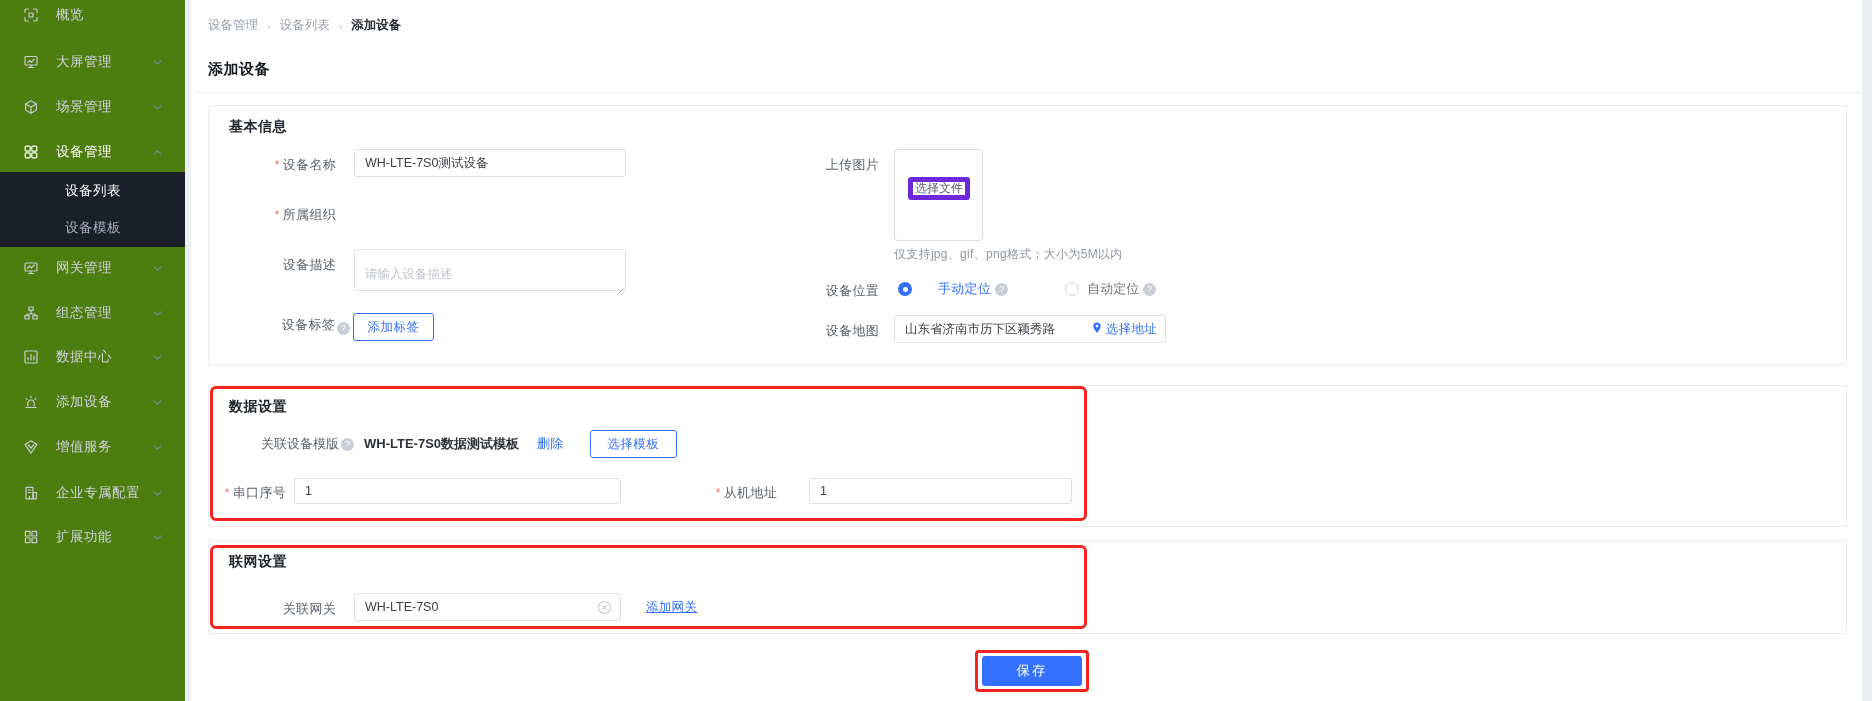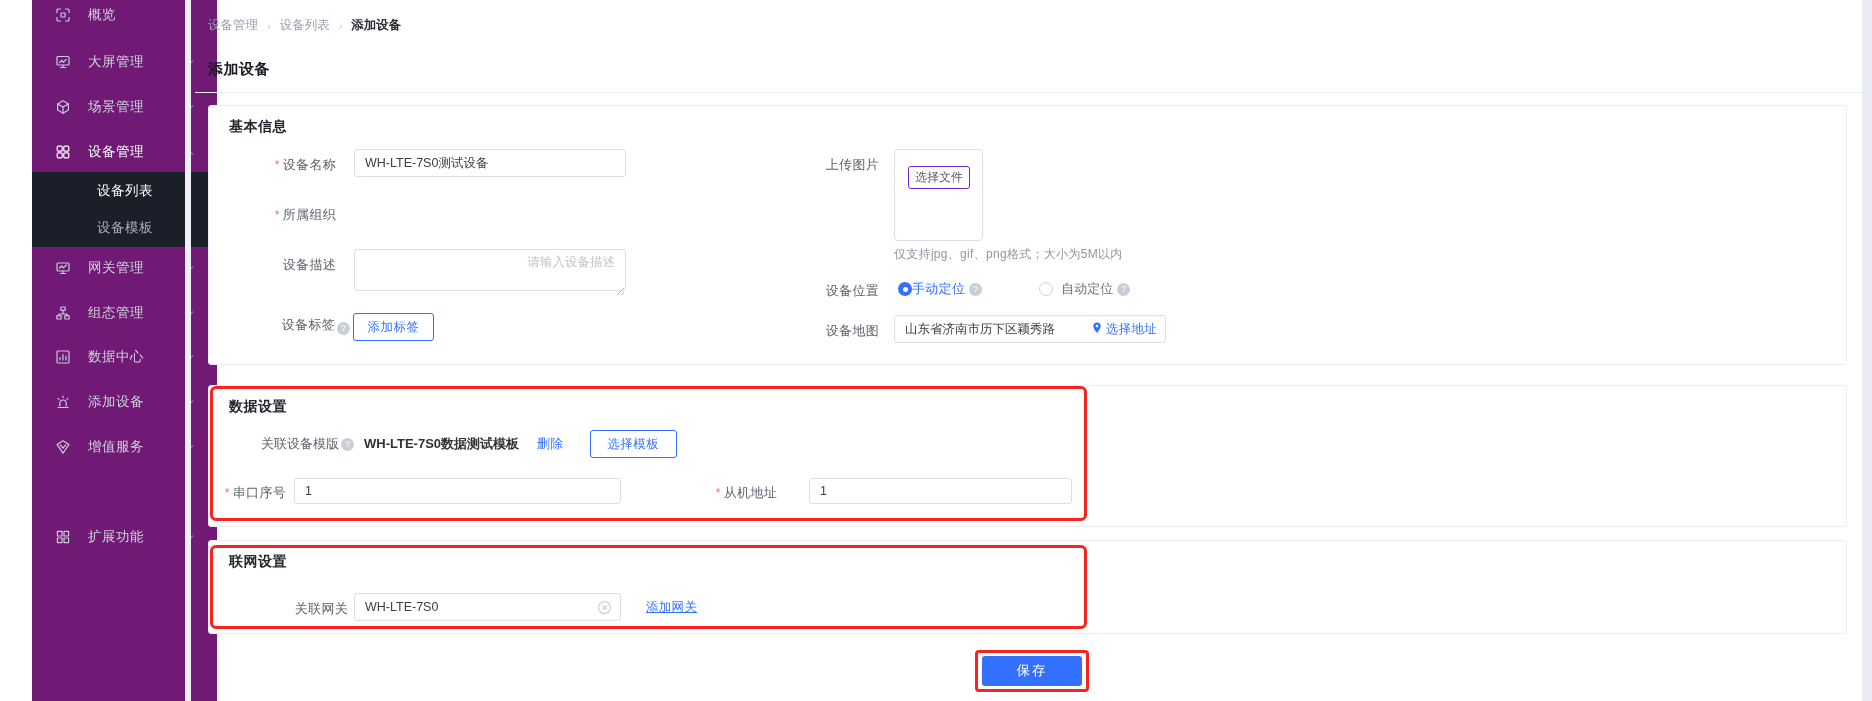--- a/index.html
+++ b/index.html
@@ -1,20 +1,20 @@
 <!DOCTYPE html>
 <html><head>
 <meta charset="utf-8">
 <style>
   html,body{margin:0;padding:0;}
   body{width:1872px;height:701px;position:relative;overflow:hidden;background:#fff;
        font-family:"Liberation Sans","DejaVu Sans",sans-serif;}
   .abs{position:absolute;box-sizing:border-box;}
   
-  .sidebar{position:absolute;left:0;top:0;width:185px;height:701px;background:#701a75;margin-left:32px;}
+  .sidebar{position:absolute;left:0;top:0;width:185px;height:701px;background:#4d7c0f;}
   .nav-item{position:absolute;left:0;width:185px;height:36px;display:flex;align-items:center;
             padding-left:23px;box-sizing:border-box;cursor:pointer;}
   .nav-icon{width:16px;height:16px;margin-right:17px;display:inline-flex;}
   .nav-icon svg{width:16px;height:16px;stroke:#c6ccd8;fill:none;stroke-width:1.2;stroke-linecap:round;stroke-linejoin:round;}
   .nav-item.active .nav-icon svg{stroke:#ffffff;}
   .nav-label{font-size:13.5px;color:#ced3dd;letter-spacing:.5px;}
   .nav-item.active .nav-label{color:#fff;}
   .nav-chevron{position:absolute;right:22px;display:inline-flex;}
   .nav-chevron svg{width:11px;height:11px;stroke:#7e8595;fill:none;stroke-width:1.2;stroke-linecap:round;stroke-linejoin:round;}
   .nav-chevron.up svg{transform:rotate(180deg);}
@@ -33,21 +33,21 @@
   .hr{position:absolute;left:195px;top:92px;width:1667px;height:1px;background:#ecEFf4;}
   
   .card{position:absolute;background:#fff;border:1px solid #eaedf2;border-radius:3px;}
   .card-title{position:absolute;left:20px;top:12px;font-size:14px;font-weight:600;color:#22262e;letter-spacing:.5px;}
   .flabel{position:absolute;font-size:13px;color:#5c626b;text-align:right;letter-spacing:.3px;white-space:nowrap;}
   .req{color:#f56c6c;font-style:normal;margin-right:3px;font-size:12px;}
   .tbox{position:absolute;border:1px solid #dcdfe6;border-radius:3px;background:#fff;
         font-size:12.5px;color:#3a3e45;padding:0 10px;box-sizing:border-box;
         font-family:"Liberation Sans","DejaVu Sans",sans-serif;outline:none;}
   input.tbox{line-height:normal;}
-  textarea.tbox{padding-top:4px;resize:none;text-align:right;}
+  textarea.tbox{padding-top:16px;resize:none;}
   ::placeholder{color:#c0c4cc;opacity:1;}
   .selbox{display:flex;align-items:center;cursor:pointer;}
   .sel-chev{position:absolute;right:9px;display:inline-flex;}
   .sel-chev svg{width:11px;height:11px;stroke:#b6bac2;fill:none;stroke-width:1.3;stroke-linecap:round;}
   .btn-ghost{position:absolute;display:flex;align-items:center;justify-content:center;
              border:1px solid #3370ff;color:#3370ff;border-radius:3px;background:#fff;
              font-size:12.5px;cursor:pointer;letter-spacing:.5px;}
   .link{color:#3370ff;font-size:13px;cursor:pointer;letter-spacing:.3px;}
   .help{display:inline-block;width:13px;height:13px;border-radius:50%;background:#c9ced6;color:#fff;
         font-size:9px;line-height:13px;text-align:center;vertical-align:-2px;}
@@ -206,20 +206,35 @@
         </svg>
       </span>
     <span class="nav-label">增值服务</span>
     <span class="nav-chevron">
         <svg viewBox="0 0 10 10">
           <path d="M2 3.5 5 6.5 8 3.5"></path>
         </svg>
       </span>
   </div>
 
+  <div class="nav-item" style="top:475px">
+    <span class="nav-icon">
+        <svg viewBox="0 0 16 16">
+          <rect x="3" y="2.3" width="7" height="11.5" rx="0.6"></rect>
+          <rect x="10" y="7.5" width="3.3" height="6.3"></rect>
+          <path d="M5.2 5h2.6M5.2 7.5h2.6M6.5 13.8v-2.5"></path>
+        </svg>
+      </span>
+    <span class="nav-label">企业专属配置</span>
+    <span class="nav-chevron">
+        <svg viewBox="0 0 10 10">
+          <path d="M2 3.5 5 6.5 8 3.5"></path>
+        </svg>
+      </span>
+  </div>
 
   <div class="nav-item" style="top:519px">
     <span class="nav-icon">
         <svg viewBox="0 0 16 16">
           <rect x="2.4" y="2.4" width="4.6" height="4.6"></rect>
           <rect x="9" y="2.4" width="4.6" height="4.6"></rect>
           <rect x="2.4" y="9" width="4.6" height="4.6"></rect>
           <rect x="9" y="9" width="4.6" height="4.6"></rect>
         </svg>
       </span>
@@ -257,28 +272,28 @@
   <textarea class="tbox abs" style="left: 145px; top: 143px; width: 272px; height: 42px;" placeholder="请输入设备描述"></textarea>
   <span class="resize-h" style="position:absolute;left:407px;top:176px;"><svg viewBox="0 0 9 9">
         <path d="M8 1 1 8M8 5 5 8"></path>
       </svg></span>
 
   <div class="flabel" style="left:0;width:141px;top:210px;"><span>设备标签</span><span class="help" style="margin-left:2px">?</span></div>
   <div class="btn-ghost" style="left:144px;top:207px;width:79px;height:26px;">添加标签</div>
 
   <div class="flabel" style="left:545px;width:125px;top:50px;">上传图片</div>
   <div class="abs" style="left:685px;top:43px;width:89px;height:92px;border:1px solid #dbdee4;border-radius:4px;">
-    <div class="abs" style="left:13px;top:16px;width:62px;height:23px;border:1px solid #6d28d9;border-radius:3px;display:flex;align-items:center;justify-content:center;font-size:12px;color:#565b63;cursor:pointer;background:#fff;">选择文件</div>
+    <div class="abs" style="left:13px;top:27px;width:62px;height:23px;border:5px solid #6d28d9;border-radius:3px;display:flex;align-items:center;justify-content:center;font-size:12px;color:#565b63;cursor:pointer;background:#fff;">选择文件</div>
   </div>
   <div class="hint" style="left:685px;top:140px;">仅支持jpg、gif、png格式；大小为5M以内</div>
 
   <div class="flabel" style="left:545px;width:125px;top:176px;">设备位置</div>
   <div class="abs" style="left:689px;top:174px;display:flex;align-items:center;">
     <span class="radio on"></span>
-    <span class="link" style="margin-left:0;">手动定位</span>
+    <span class="link" style="margin-left:26px;">手动定位</span>
     <span class="help" style="margin-left:4px;">?</span>
     <span class="radio off" style="margin-left:57px;"></span>
     <span style="margin-left:8px;font-size:13px;color:#737373;">自动定位</span>
     <span class="help" style="margin-left:4px;">?</span>
   </div>
 
   <div class="flabel" style="left:545px;width:125px;top:216px;">设备地图</div>
   <div class="tbox abs" style="left:685px;top:209px;width:272px;height:28px;display:flex;align-items:center;">
     <span>山东省济南市历下区颖秀路</span>
     <span style="position:absolute;right:8px;display:inline-flex;align-items:flex-end;">
@@ -306,21 +321,21 @@
   <input class="tbox abs" style="left: 85px; top: 92px; width: 327px; height: 26px;" value="1">
 
   <div class="flabel" style="left:440px;width:128px;top:98px;"><i class="req">*</i><span>从机地址</span></div>
   <input class="tbox abs" style="left: 600px; top: 92px; width: 263px; height: 26px;" value="1">
 </section>
 <div class="annot" style="left:210px;top:386px;width:877px;height:135px;"></div>
 
 <section class="card" style="left:208px;top:540px;width:1637px;height:92px;">
   <div class="card-title">联网设置</div>
 
-  <div class="flabel" style="left:12px;width:127px;top:59px;text-align:right;">关联网关</div>
+  <div class="flabel" style="left:0;width:127px;top:59px;text-align:right;">关联网关</div>
   <input class="tbox abs" style="left: 145px; top: 52px; width: 267px; height: 28px; padding-right: 30px;" value="WH-LTE-7S0">
   <span class="clear-ic" style="left:388px;top:59px;">
       <svg viewBox="0 0 15 15">
         <circle cx="7.5" cy="7.5" r="6"></circle>
         <path d="M5.3 5.3l4.4 4.4M9.7 5.3 5.3 9.7"></path>
       </svg>
     </span>
   <span class="link" style="position:absolute;left:437px;top:58px;font-size:12.5px;text-decoration:underline;">添加网关</span>
 </section>
 <div class="annot" style="left:210px;top:545px;width:877px;height:84px;"></div>

